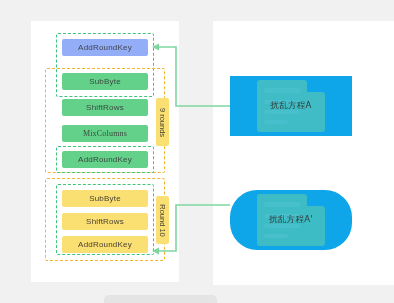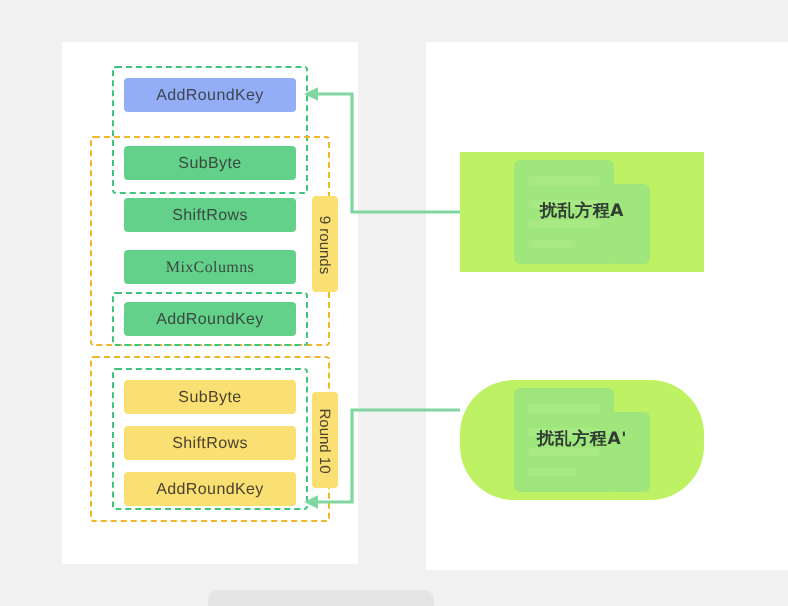--- a/index.html
+++ b/index.html
@@ -70,24 +70,23 @@
     display:flex;align-items:center;justify-content:center;
     white-space:nowrap;
   }
   .round-label span{transform:rotate(90deg);display:block;}
   #lbl-9rounds {left:156px;top:98px;width:13px;height:48px;}
   #lbl-round10 {left:156px;top:196px;width:13px;height:48px;}
 
   
   .doccard{
     position:absolute;
-    background:#bef264;
+    background:#0ea5e9;
     display:flex;align-items:center;justify-content:center;
     overflow:hidden;
-    font-weight:bold;
   }
   #card-a {left:230px;top:76px;width:122px;height:60px;}
   #card-ap{left:230px;top:190px;width:122px;height:60px;border-radius:27px;}
   .doccard .label{
     position:relative;z-index:2;
     font-size:8.5px;color:#2f3b33;
     font-family:"DejaVu Sans","Liberation Sans",sans-serif;
     letter-spacing:.3px;
   }
   

